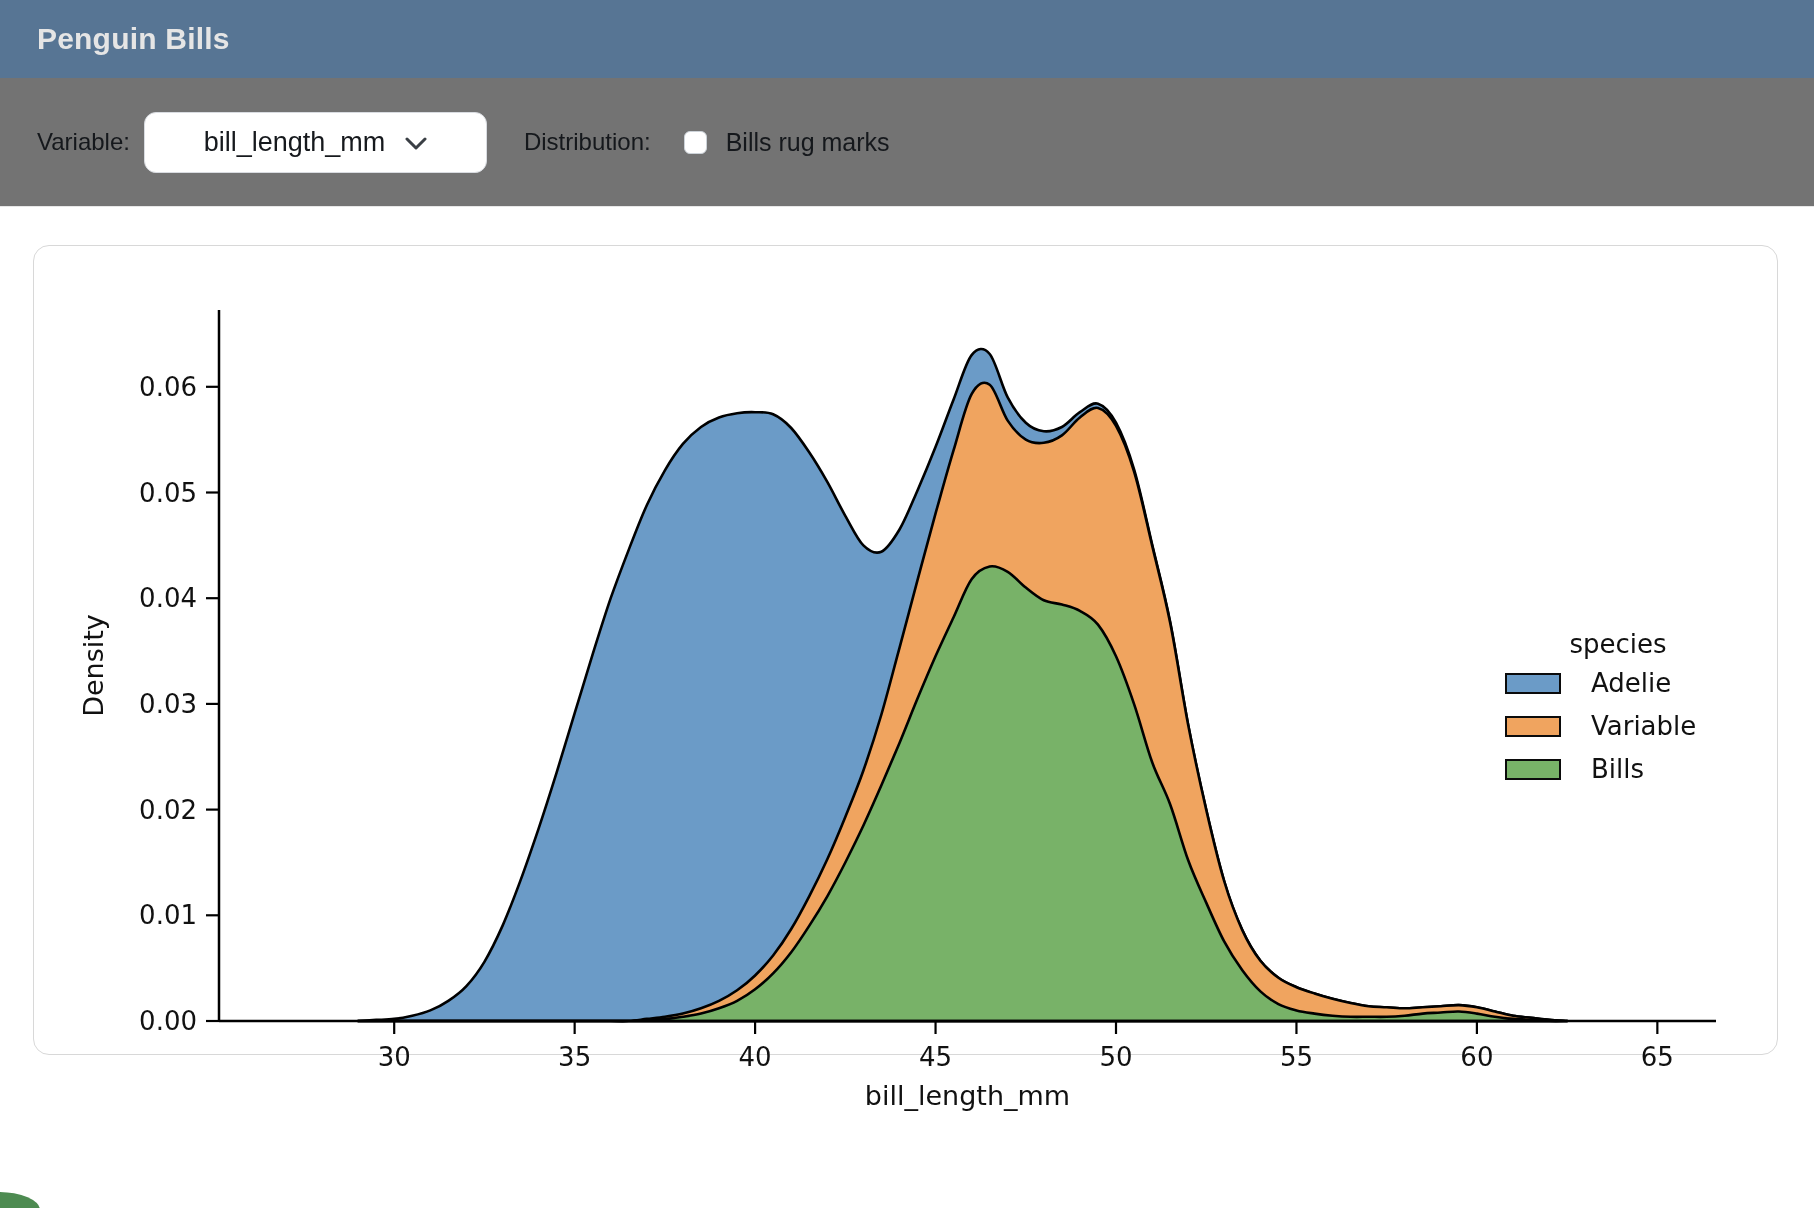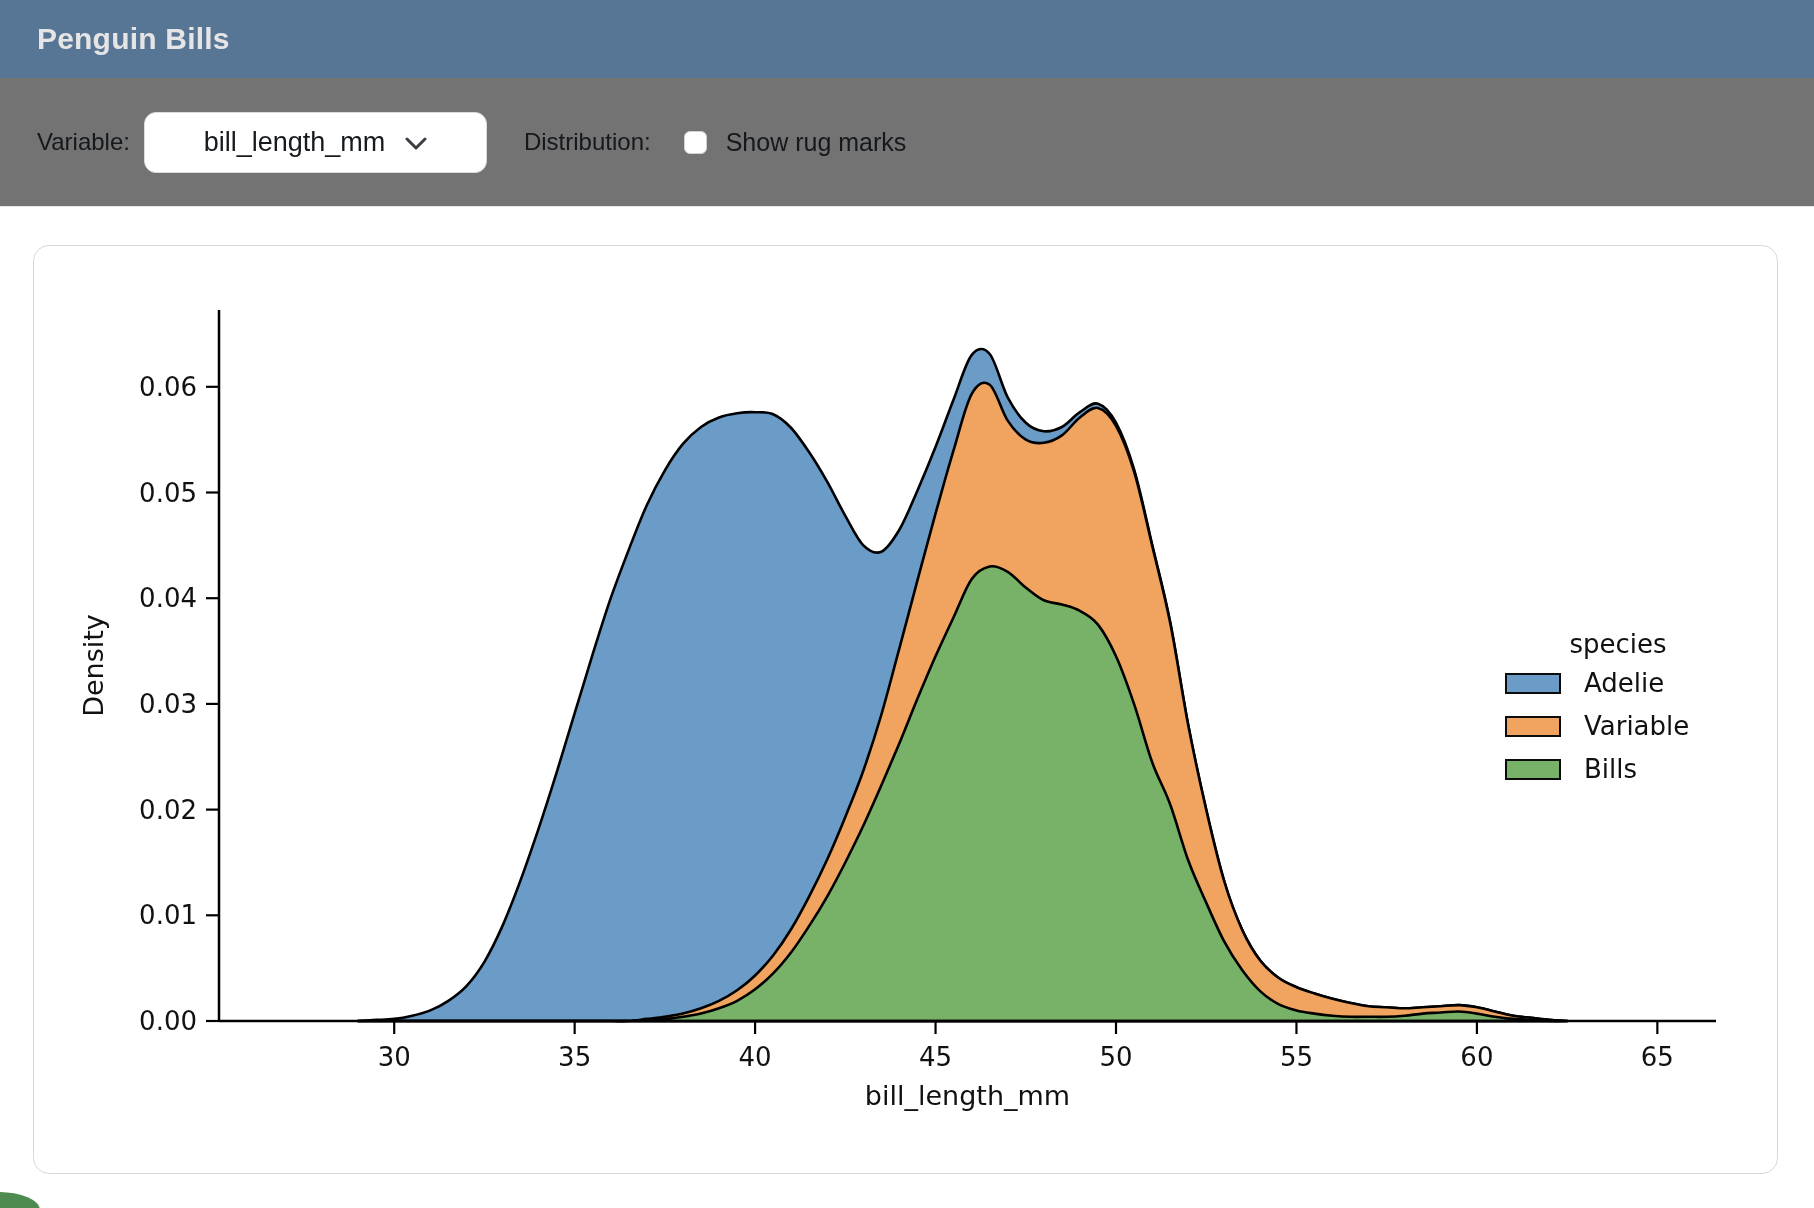--- a/index.html
+++ b/index.html
@@ -26,31 +26,31 @@
   }
   .select-variable{width:343px;margin-left:14px;}
   .label-distribution{margin-left:37px;}
   .select-distribution{width:156px;margin-left:11px;}
   .checkbox{
     width:23px;height:23px;background:#fff;border:1.5px solid #ccd2d8;border-radius:6px;
     margin-left:33px;cursor:pointer;box-sizing:border-box;
   }
   .cblabel{font-size:25px;color:#15181c;margin-left:19px;}
   .plot-card{
-    position:absolute;left:33px;top:245px;width:1745px;height:929px;
+    position:absolute;left:33px;top:245px;width:1745px;height:810px;
     background:#ffffff;border:1px solid #d8d8d8;border-radius:16px;box-sizing:border-box;
   }
   .plot-svg{position:absolute;left:0;top:0;pointer-events:none;}
   .mpl{font-family:"DejaVu Sans",sans-serif;fill:#111111;}
   .legend{position:absolute;left:1471px;top:382px;width:226px;}
   .legend-title{
     font-family:"DejaVu Sans",sans-serif;font-size:26px;color:#111;
     text-align:center;height:32px;line-height:32px;margin-bottom:12px;
   }
-  .legend-row{display:flex;align-items:center;height:22px;margin-bottom:21px;}
+  .legend-row{display:flex;align-items:center;height:22px;margin-bottom:21px;gap:7px;}
   .legend-swatch{
     width:56px;height:21px;border:2.2px solid #0b0b0b;box-sizing:border-box;flex:none;
   }
   .legend-label{
     font-family:"DejaVu Sans",sans-serif;font-size:26px;color:#111;margin-left:23px;
     white-space:nowrap;
   }
   .corner-accent{
     position:absolute;left:-2px;bottom:-2px;width:42px;height:18px;
     background:#4d8b51;border-radius:0 100% 0 0;
@@ -68,21 +68,21 @@
   <div class="select select-variable">
     <span>bill_length_mm</span>
     <span>
       <svg width="22" height="14" viewBox="0 0 22 14">
           <path d="M2 2 L11 11 L20 2" fill="none" stroke="#3a3f45" stroke-width="3" stroke-linecap="round" stroke-linejoin="round"></path>
         </svg>
     </span>
   </div>
   <span class="tlabel label-distribution">Distribution:</span>
   <span class="checkbox" role="checkbox" aria-checked="false"></span>
-  <span class="cblabel">Show rug marks</span>
+  <span class="cblabel">Bills rug marks</span>
 </div>
 
 <div class="plot-card">
   <div class="legend">
     <div class="legend-title">species</div>
     <div id="legend-rows">
         <div class="legend-row">
           <span class="legend-swatch" style="background: rgb(107, 155, 199);"></span>
           <span class="legend-label">Adelie</span>
         </div>

